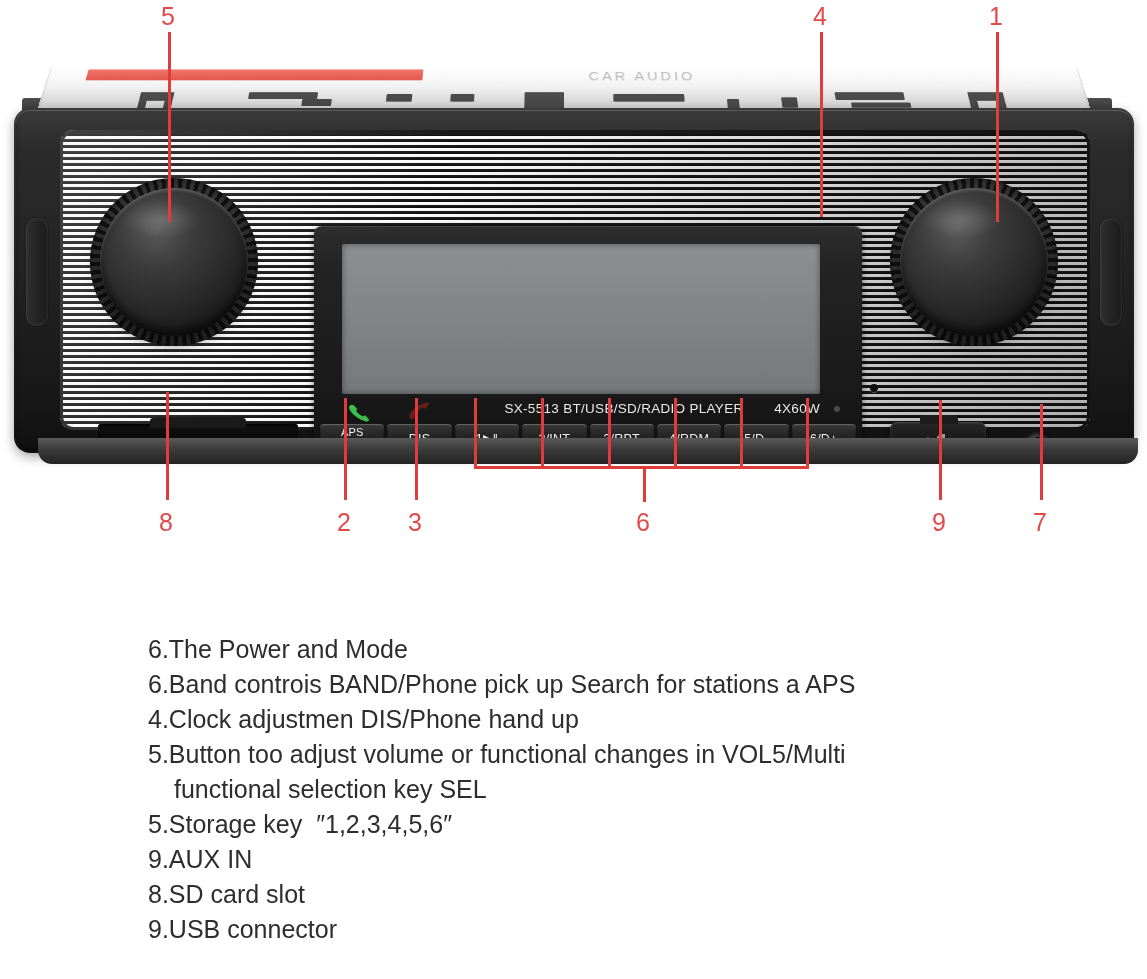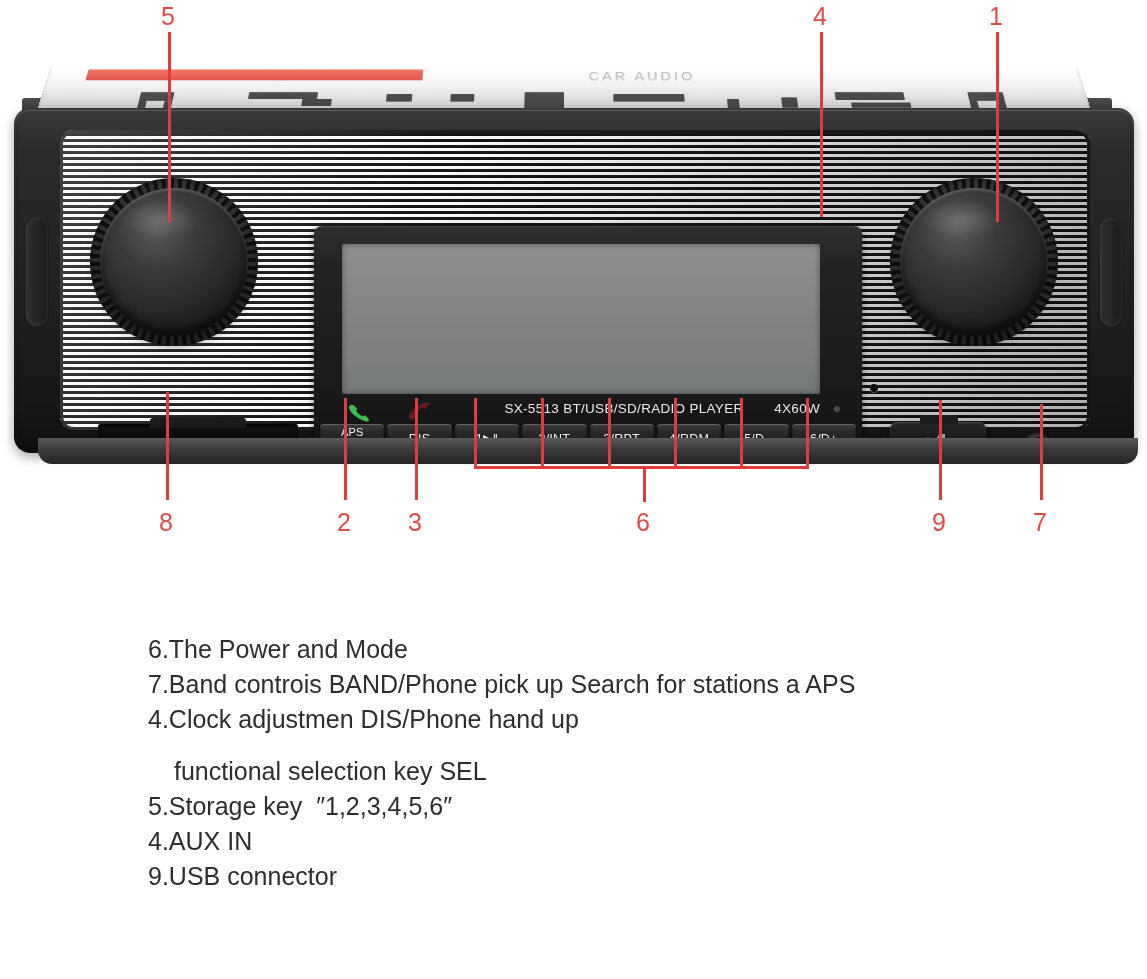--- a/index.html
+++ b/index.html
@@ -218,21 +218,21 @@
     border-radius:0 0 14px 14px;
   }
 
   
   #caption-list{
     position:absolute;left:148px;top:632px;width:900px;z-index:30;
     color:#2d2d2d;font-family:"Liberation Sans",sans-serif;
     font-size:25px;line-height:35px;
   }
   .cap-item{white-space:pre-wrap;}
-  .cap-cont{padding-left:26px;margin-top:17px;}
+  .cap-cont{padding-left:26px;}
 </style>
 </head>
 <body>
 
 <div id="radio-unit">
 
   <div class="chassis-shadow"></div>
 
   <div class="chassis-top">
     <div class="chassis-top-red"></div>
@@ -362,19 +362,21 @@
     <div class="ann-line ann-v" style="left: 608px; top: 398px; height: 68px; background: rgb(224, 60, 60);"></div>
     <div class="ann-line ann-v" style="left: 674px; top: 398px; height: 68px; background: rgb(224, 60, 60);"></div>
     <div class="ann-line ann-v" style="left: 740px; top: 398px; height: 68px; background: rgb(224, 60, 60);"></div>
     <div class="ann-line ann-v" style="left: 806px; top: 398px; height: 68px; background: rgb(224, 60, 60);"></div>
     <div class="ann-line ann-h" style="left: 474px; top: 466px; width: 335px; background: rgb(224, 60, 60);"></div>
     <div class="ann-line ann-v" style="left: 643px; top: 466px; height: 36px; background: rgb(224, 60, 60);"></div>
   </div>
 
 <div id="caption-list">
     <div class="cap-item">6.The Power and Mode</div>
-    <div class="cap-item">7.Band controis BAND/Phone pick up Search for stations a APS</div>
+    <div class="cap-item">6.Band controis BAND/Phone pick up Search for stations a APS</div>
     <div class="cap-item">4.Clock adjustmen DIS/Phone hand up</div>
+    <div class="cap-item">5.Button too adjust volume or functional changes in VOL5/Multi</div>
     <div class="cap-item cap-cont">functional selection key SEL</div>
     <div class="cap-item">5.Storage key  ″1,2,3,4,5,6″</div>
-    <div class="cap-item">4.AUX IN</div>
+    <div class="cap-item">9.AUX IN</div>
+    <div class="cap-item">8.SD card slot</div>
     <div class="cap-item">9.USB connector</div>
   </div>
 
 </body></html>

